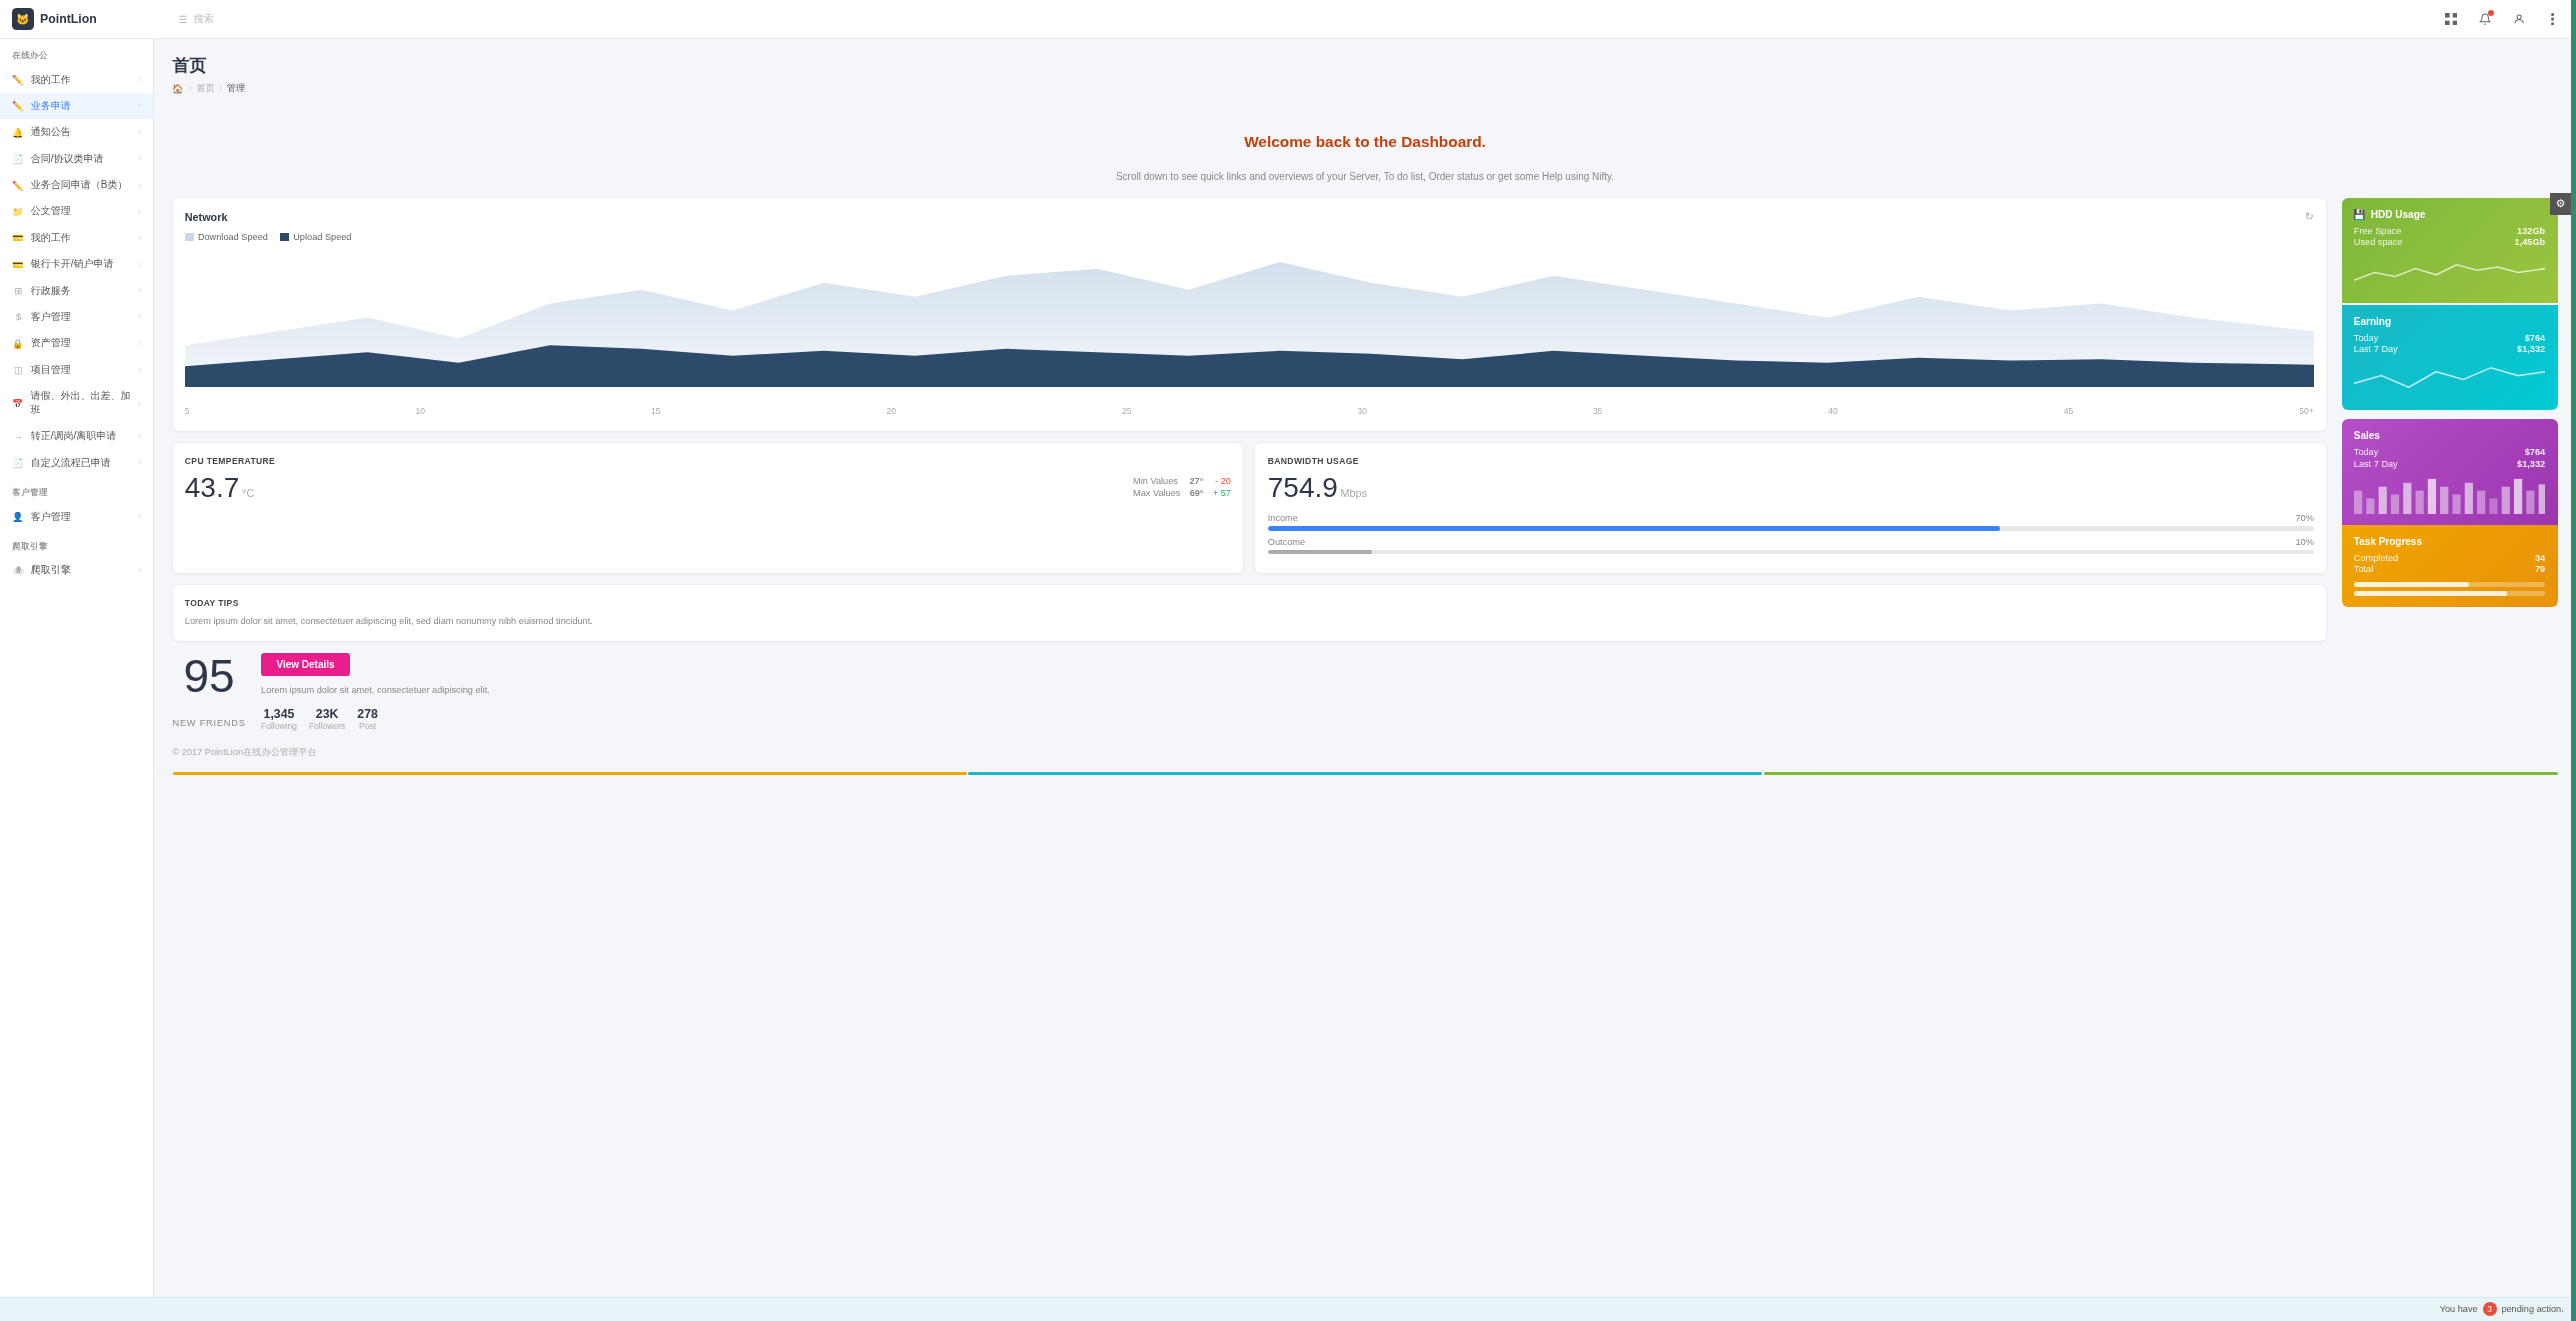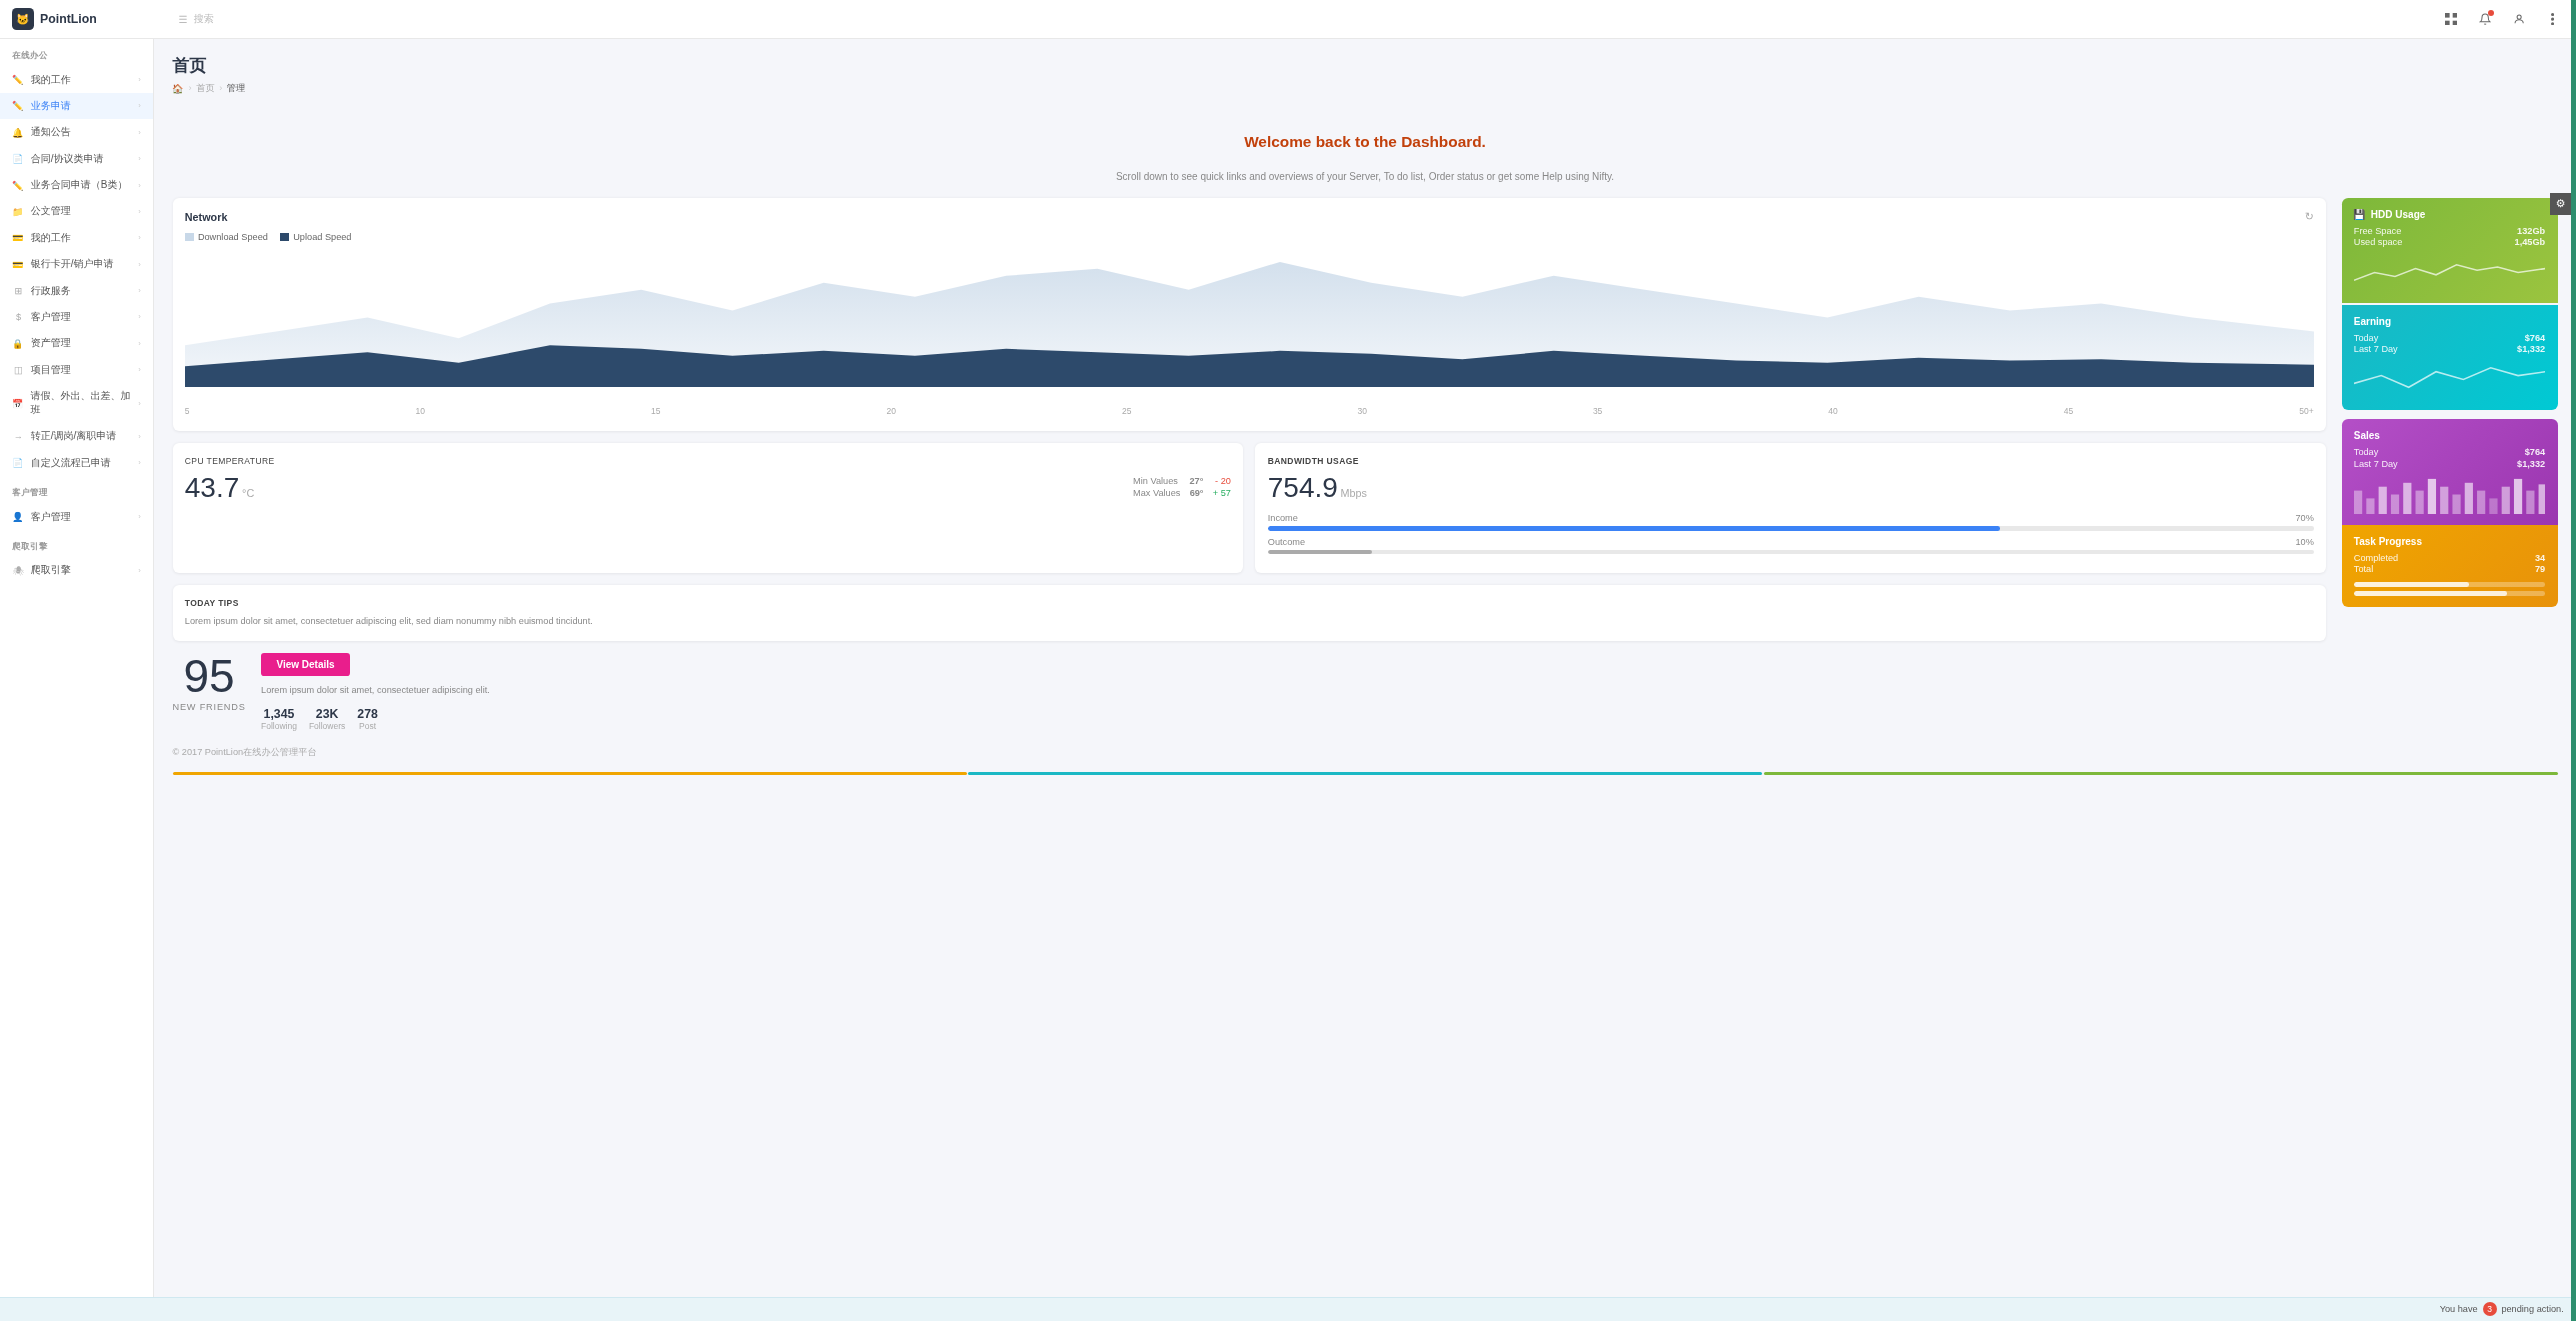--- a/index.html
+++ b/index.html
@@ -69,42 +69,42 @@
     .right-cards { display: flex; flex-direction: column; gap: 0; }
     .stat-card { border-radius: 6.2px; padding: 10.8px 12.3px; color: #fff; position: relative; overflow: hidden; }
     .stat-card.green { background: linear-gradient(135deg, #7db83a, #9bc43f); margin-bottom: 1.5px; border-radius: 6.2px 6.2px 0 0; }
     .stat-card.cyan { background: linear-gradient(135deg, #1ab8c4, #00c9d4); border-radius: 0 0 6.2px 6.2px; margin-bottom: 9.2px; }
     .stat-card.purple { background: linear-gradient(135deg, #b44fc7, #9b36b0); border-radius: 6.2px 6.2px 0 0; }
     .stat-card.orange { background: linear-gradient(135deg, #f0a500, #e8920a); border-radius: 0 0 6.2px 6.2px; }
     .stat-card-title { font-size: 10px; font-weight: 600; margin-bottom: 6.2px; display: flex; align-items: center; gap: 4.6px; }
     .stat-row { display: flex; justify-content: space-between; font-size: 9.2px; margin-bottom: 1.5px; opacity: 0.9; }
     .stat-row .val { font-weight: 600; }
     .mini-chart { height: 39px; margin-top: 6.2px; overflow: hidden; }
-    .cpu-label { font-size: 8.5px; font-weight: 400; color: #444; letter-spacing: 0.4px; margin-bottom: 6.2px; }
+    .cpu-label { font-size: 8.5px; font-weight: 700; color: #444; letter-spacing: 0.4px; margin-bottom: 6.2px; }
     .cpu-temp { font-size: 28px; font-weight: 300; color: #2d3748; }
     .cpu-unit { font-size: 10.8px; color: #aaa; }
     .cpu-ranges { margin-left: auto; font-size: 9.2px; color: #888; }
     .cpu-range-row { display: flex; justify-content: space-between; gap: 9.2px; margin-bottom: 1.5px; }
     .cpu-range-val { font-weight: 600; }
     .positive { color: #27ae60; }
     .negative { color: #e74c3c; }
     .bw-label { font-size: 8.5px; font-weight: 700; color: #444; letter-spacing: 0.4px; margin-bottom: 6.2px; }
     .bw-value { font-size: 28px; font-weight: 300; color: #2d3748; }
     .bw-unit { font-size: 10.8px; color: #aaa; }
     .progress-section { margin-top: 9.2px; }
     .progress-row { margin-bottom: 6.2px; }
     .progress-label { display: flex; justify-content: space-between; font-size: 9.2px; color: #888; margin-bottom: 3.1px; }
     .progress-bar-bg { height: 4.6px; background: #e8e8e8; border-radius: 2.3px; overflow: hidden; }
     .progress-bar-fill { height: 100%; border-radius: 2.3px; }
     .progress-bar-fill.blue { background: #3b82f6; }
     .progress-bar-fill.gray { background: #aaa; }
     .tips-label { font-size: 8.5px; font-weight: 700; color: #444; letter-spacing: 0.4px; margin-bottom: 6.2px; }
     .tips-text { font-size: 9.2px; color: #888; line-height: 1.6; }
     .friends-number { font-size: 46px; font-weight: 300; color: #2d3748; line-height: 1; }
-    .friends-label { font-size: 9.2px; color: #888; letter-spacing: 0.8px; margin-top: 3px; }
+    .friends-label { font-size: 9.2px; color: #888; letter-spacing: 0.8px; margin-top: 19px; }
     .view-details-btn { background: #e91e8c; color: #fff; border: none; padding: 6.2px 15.4px; border-radius: 3.1px; cursor: pointer; font-size: 10px; font-weight: 600; margin-bottom: 7.7px; }
     .lorem-text { font-size: 9.2px; color: #888; line-height: 1.5; margin-bottom: 9.2px; }
     .stats-row { display: flex; gap: 12px; }
     .stat-item { text-align: center; }
     .stat-num { font-size: 12.3px; font-weight: 600; color: #2d3748; }
     .stat-lbl { font-size: 8.5px; color: #aaa; }
 
     
     ::-webkit-scrollbar { width: 3.1px; height: 3.1px; }
     ::-webkit-scrollbar-track { background: #f1f1f1; }

